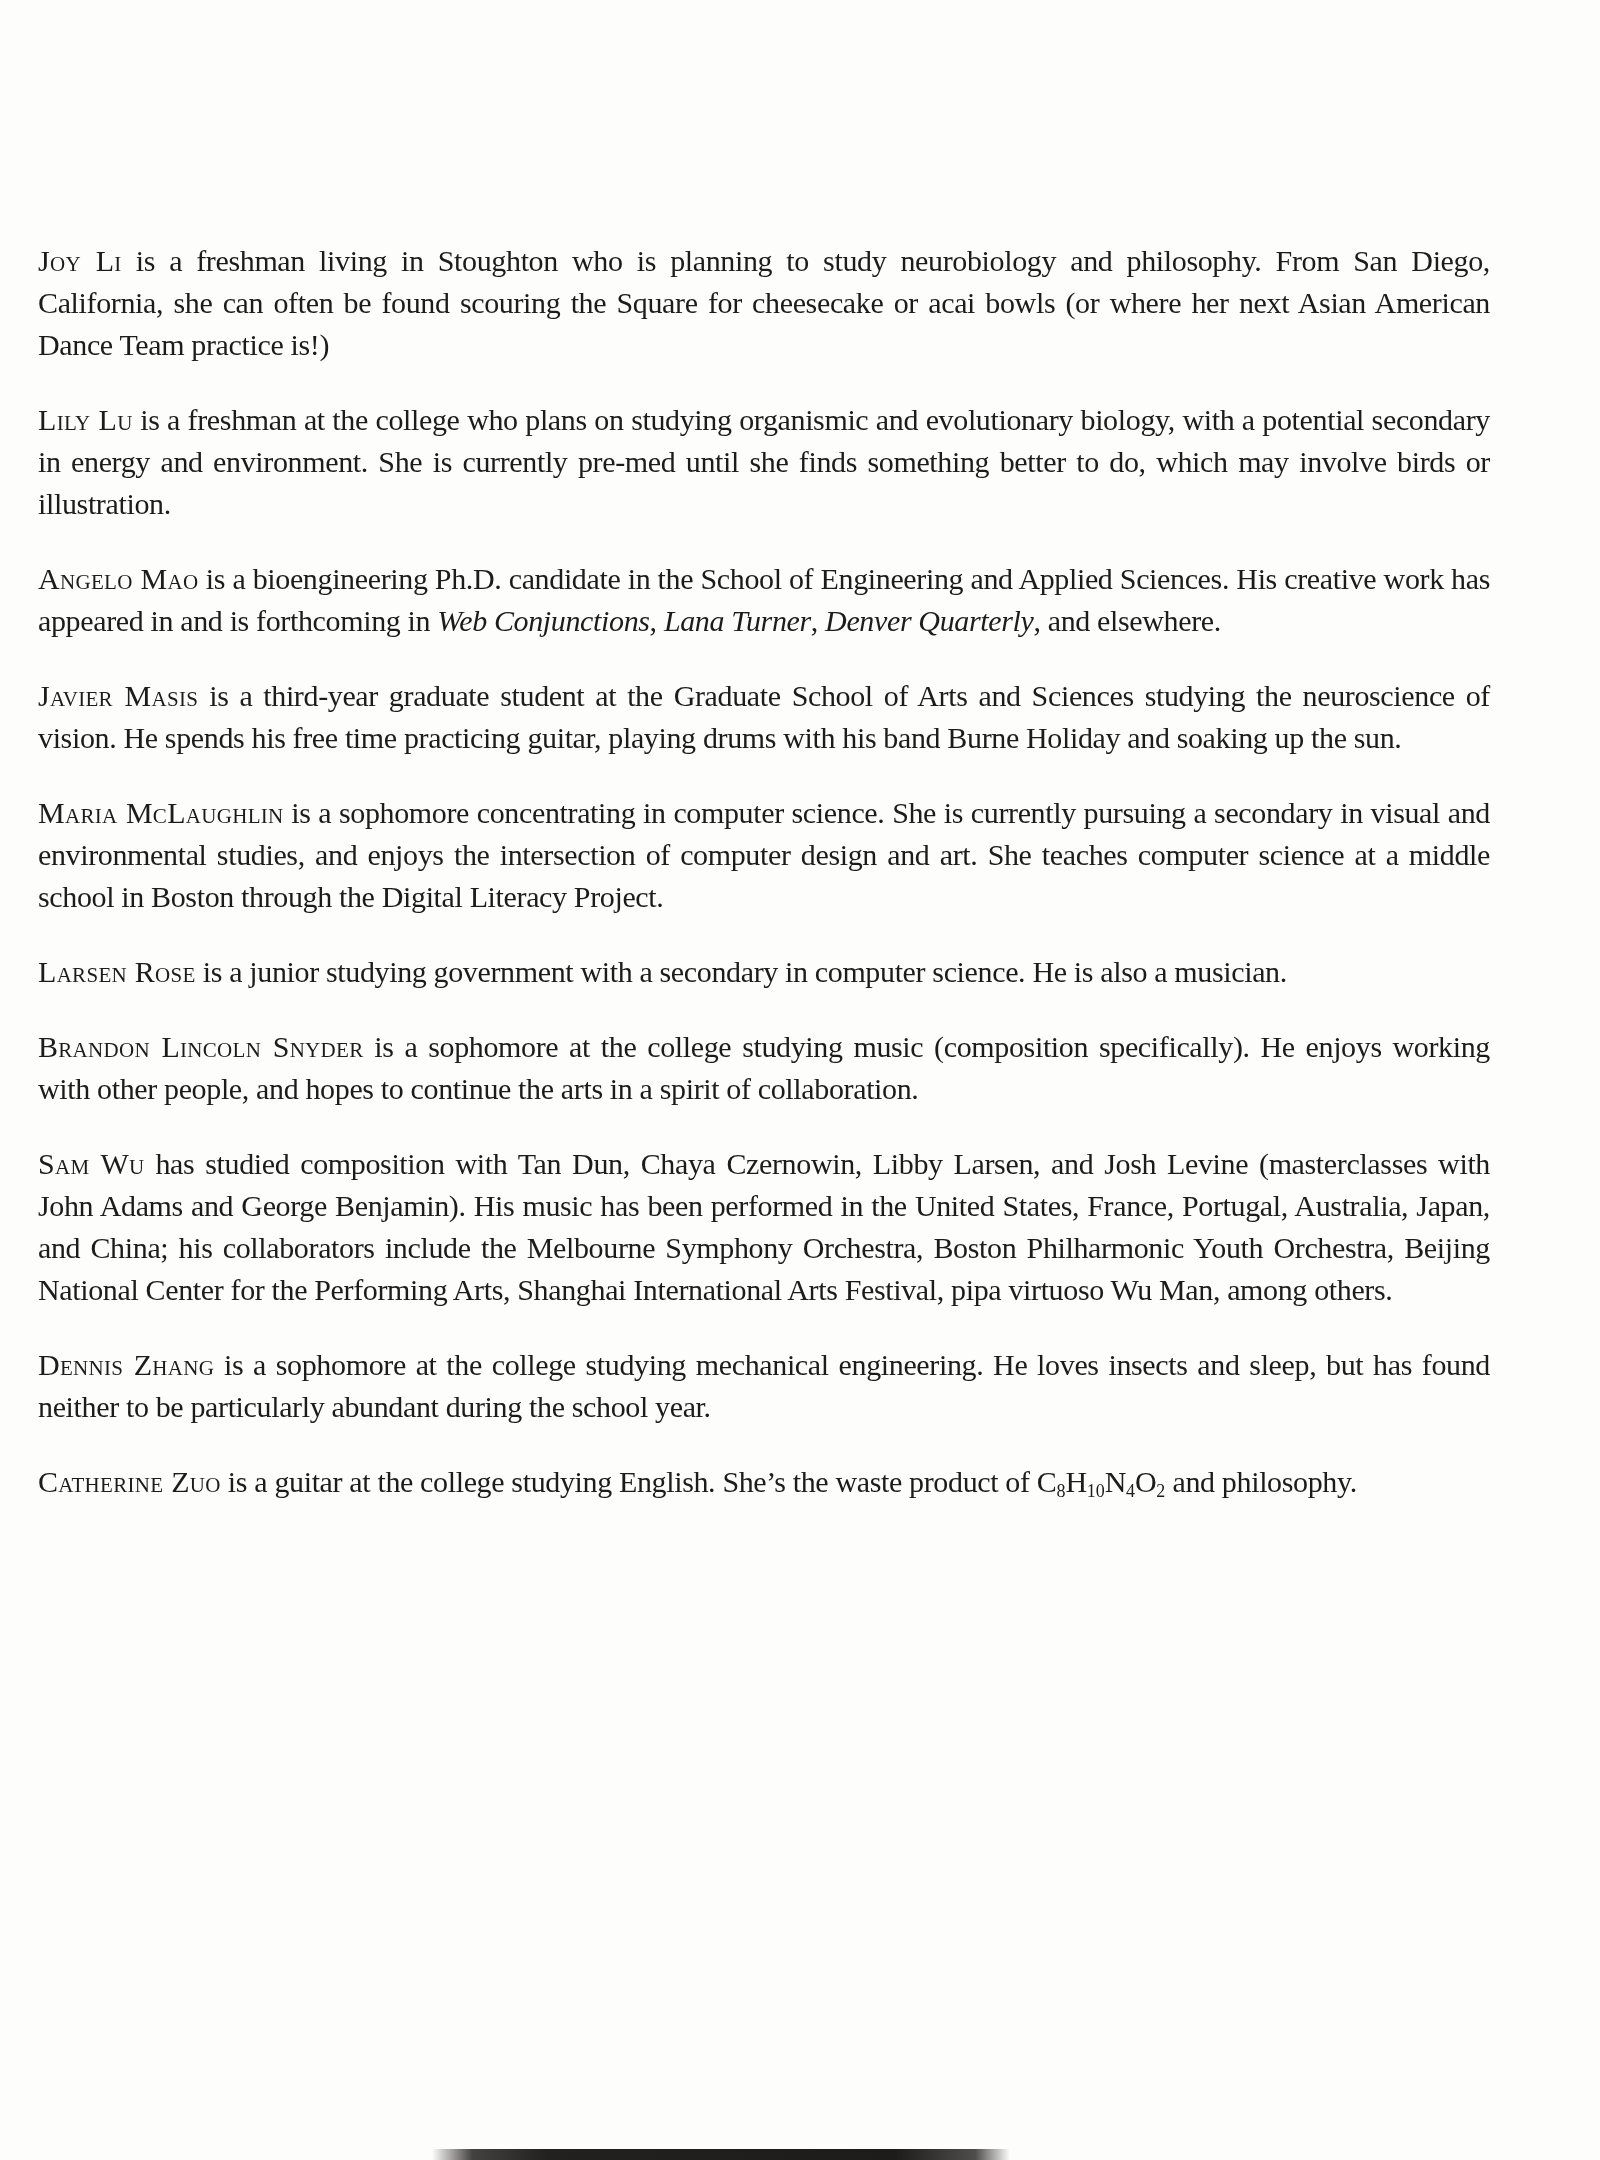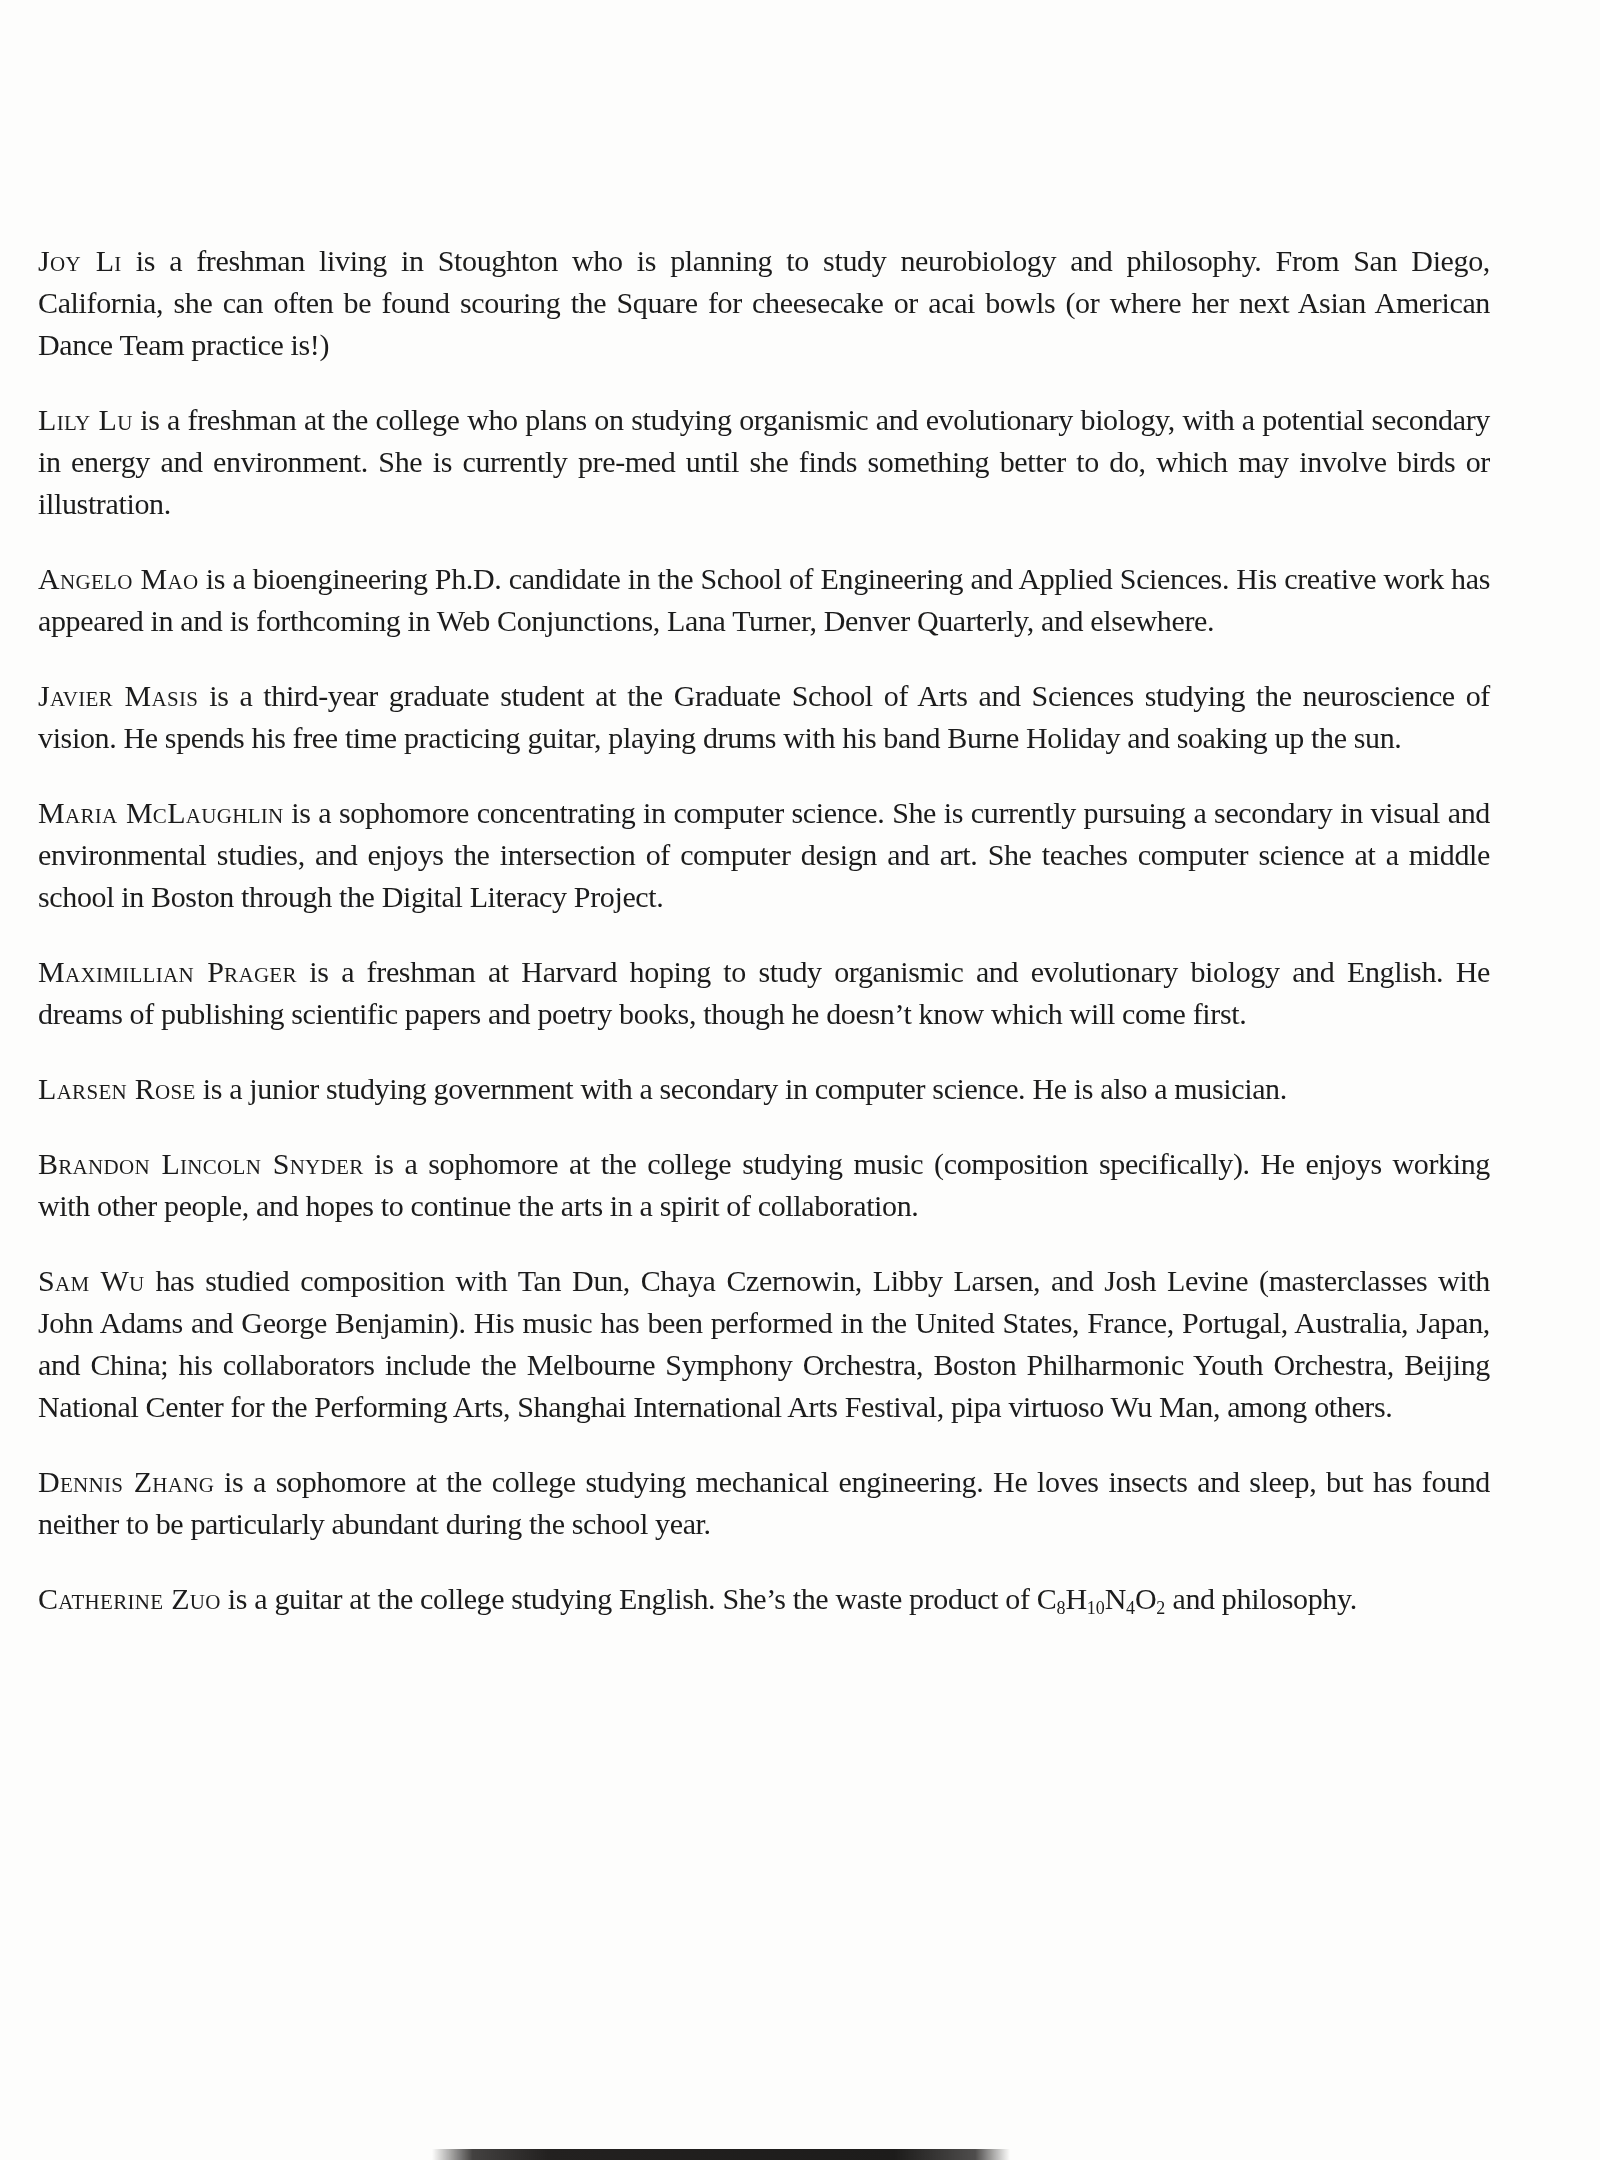--- a/index.html
+++ b/index.html
@@ -28,20 +28,21 @@
     text-align: justify;
   }
   .bio {
     margin: 0 0 33px 0;
   }
   .s-sc {
     font-variant: small-caps;
     letter-spacing: 0.01em;
   }
   .s-i {
+    font-style: italic;
   }
   .s-sub {
     font-size: 0.6em;
     vertical-align: -0.28em;
     letter-spacing: 0;
   }
   .scan-band {
     position: absolute;
     bottom: 0;
     left: 432px;
@@ -60,21 +61,20 @@
 </head>
 <body>
 
 <div class="page">
   <div>
       <div class="bio"><span class="s-sc">Joy Li</span><span class="s-n"> is a freshman living in Stoughton who is planning to study neurobiology and philosophy. From San Diego, California, she can often be found scouring the Square for cheesecake or acai bowls (or where her next Asian American Dance Team practice is!)</span></div>
       <div class="bio"><span class="s-sc">Lily Lu</span><span class="s-n"> is a freshman at the college who plans on studying organismic and evolutionary biology, with a potential secondary in energy and environment. She is currently pre-med until she finds something better to do, which may involve birds or illustration.</span></div>
       <div class="bio"><span class="s-sc">Angelo Mao</span><span class="s-n"> is a bioengineering Ph.D. candidate in the School of Engineering and Applied Sciences. His creative work has appeared in and is forthcoming in </span><span class="s-i">Web Conjunctions</span><span class="s-n">, </span><span class="s-i">Lana Turner</span><span class="s-n">, </span><span class="s-i">Denver Quarterly</span><span class="s-n">, and elsewhere.</span></div>
       <div class="bio"><span class="s-sc">Javier Masis</span><span class="s-n"> is a third-year graduate student at the Graduate School of Arts and Sciences studying the neuroscience of vision. He spends his free time practicing guitar, playing drums with his band Burne Holiday and soaking up the sun.</span></div>
       <div class="bio"><span class="s-sc">Maria McLaughlin</span><span class="s-n"> is a sophomore concentrating in computer science. She is currently pursuing a secondary in visual and environmental studies, and enjoys the intersection of computer design and art. She teaches computer science at a middle school in Boston through the Digital Literacy Project.</span></div>
-      <div class="bio"><span class="s-sc">Maximillian Prager</span><span class="s-n"> is a freshman at Harvard hoping to study organismic and evolutionary biology and English. He dreams of publishing scientific papers and poetry books, though he doesn’t know which will come first.</span></div>
       <div class="bio"><span class="s-sc">Larsen Rose</span><span class="s-n"> is a junior studying government with a secondary in computer science. He is also a musician.</span></div>
       <div class="bio"><span class="s-sc">Brandon Lincoln Snyder</span><span class="s-n"> is a sophomore at the college studying music (composition specifically). He enjoys working with other people, and hopes to continue the arts in a spirit of collaboration.</span></div>
       <div class="bio"><span class="s-sc">Sam Wu</span><span class="s-n"> has studied composition with Tan Dun, Chaya Czernowin, Libby Larsen, and Josh Levine (masterclasses with John Adams and George Benjamin). His music has been performed in the United States, France, Portugal, Australia, Japan, and China; his collaborators include the Melbourne Symphony Orchestra, Boston Philharmonic Youth Orchestra, Beijing National Center for the Performing Arts, Shanghai International Arts Festival, pipa virtuoso Wu Man, among others.</span></div>
       <div class="bio"><span class="s-sc">Dennis Zhang</span><span class="s-n"> is a sophomore at the college studying mechanical engineering. He loves insects and sleep, but has found neither to be particularly abundant during the school year.</span></div>
       <div class="bio"><span class="s-sc">Catherine Zuo</span><span class="s-n"> is a guitar at the college studying English. She’s the waste product of C</span><span class="s-sub">8</span><span class="s-n">H</span><span class="s-sub">10</span><span class="s-n">N</span><span class="s-sub">4</span><span class="s-n">O</span><span class="s-sub">2</span><span class="s-n"> and philosophy.</span></div>
     </div>
 </div>
 
 <div class="scan-band"></div>
 

